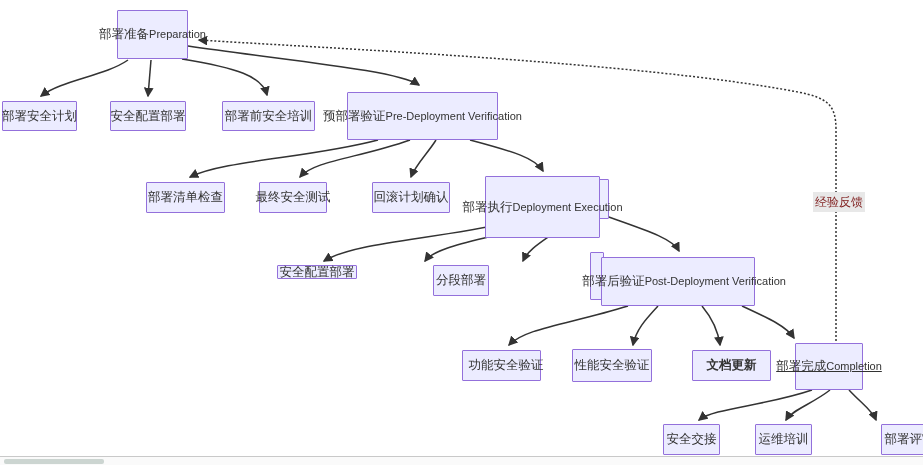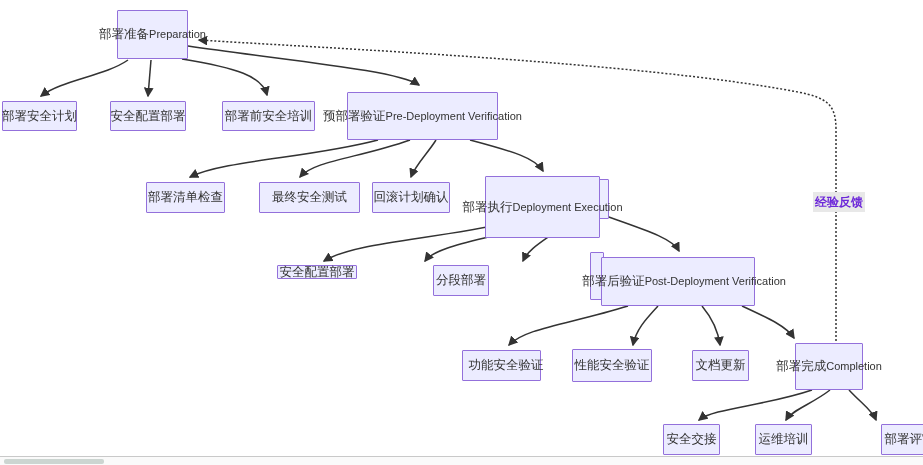--- a/index.html
+++ b/index.html
@@ -12,22 +12,22 @@
     position:absolute;z-index:3;box-sizing:border-box;
     background:#ECECFF;border:1px solid #9370DB;border-radius:1px;
     display:flex;flex-direction:row;align-items:center;justify-content:center;
     font-size:12.5px;line-height:15px;white-space:nowrap;color:#333;
   }
   .node .en{font-size:11px;}
   .node-2line{line-height:19px;}
   .node-back{z-index:2;overflow:hidden;}
   .sliver{z-index:2;}
   .edge-label{
-    position:absolute;z-index:4;background:#e8e8e8;color:#6d28d9;
-    font-size:12px;line-height:20px;padding:0 2px;white-space:nowrap;font-weight:bold;
+    position:absolute;z-index:4;background:#e8e8e8;color:#7f1d1d;
+    font-size:12px;line-height:20px;padding:0 2px;white-space:nowrap;
   }
   .hscrollbar{
     position:absolute;left:0;bottom:0;width:923px;height:9px;z-index:5;
     background:#fafafa;border-top:1px solid #c9c9c9;box-sizing:border-box;
   }
   .hscrollbar .thumb{
     position:absolute;left:4px;top:2px;width:100px;height:5px;
     background:#ccd5d1;border-radius:2px;
   }
 </style>
@@ -85,21 +85,21 @@
 
   <div class="node node-2line" style="left:347px;top:92px;width:151px;height:48px;">
     <span>预部署验证</span>
     <span class="en">Pre-Deployment Verification</span>
   </div>
 
   <div class="node" style="left:146px;top:182px;width:79px;height:31px;">
     <span>部署清单检查</span>
   </div>
 
-  <div class="node" style="left:259px;top:182px;width:101px;height:31px;">
+  <div class="node" style="left:259px;top:182px;width:68px;height:31px;">
     <span>最终安全测试</span>
   </div>
 
   <div class="node" style="left:372px;top:182px;width:78px;height:31px;">
     <span>回滚计划确认</span>
   </div>
 
   <div class="node sliver" style="left:500px;top:179px;width:109px;height:40px;"></div>
 
   <div class="node node-2line" style="left:485px;top:176px;width:115px;height:62px;">
@@ -125,25 +125,25 @@
 
   <div class="node" style="left:462px;top:350px;width:79px;height:31px;padding-left:9px;">
     <span>功能安全验证</span>
   </div>
 
   <div class="node node-back" style="left:572px;top:349px;width:80px;height:33px;">
     <span>性能安全验证</span>
   </div>
 
 
-  <div class="node" style="left:692px;top:350px;width:57px;height:31px;">
+  <div class="node" style="left:692px;top:350px;width:79px;height:31px;font-weight:bold;">
     <span>文档更新</span>
   </div>
 
-  <div class="node node-2line" style="left:795px;top:343px;width:68px;height:47px;">
+  <div class="node node-2line" style="left:795px;top:343px;width:68px;height:47px;text-decoration:underline;">
     <span>部署完成</span>
     <span class="en">Completion</span>
   </div>
 
   <div class="node" style="left:663px;top:424px;width:57px;height:31px;">
     <span>安全交接</span>
   </div>
 
   <div class="node" style="left:755px;top:424px;width:57px;height:31px;">
     <span>运维培训</span>

